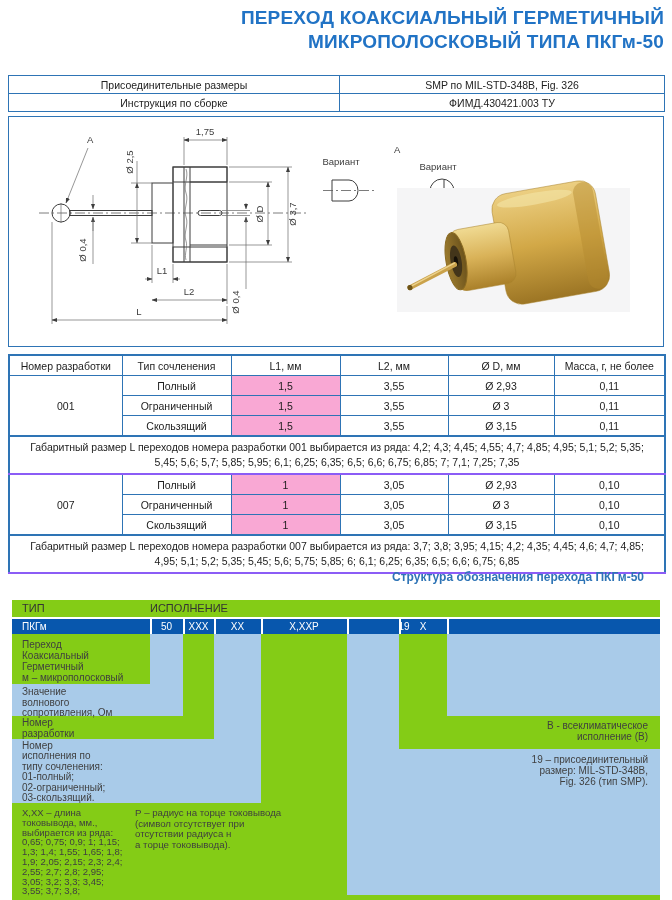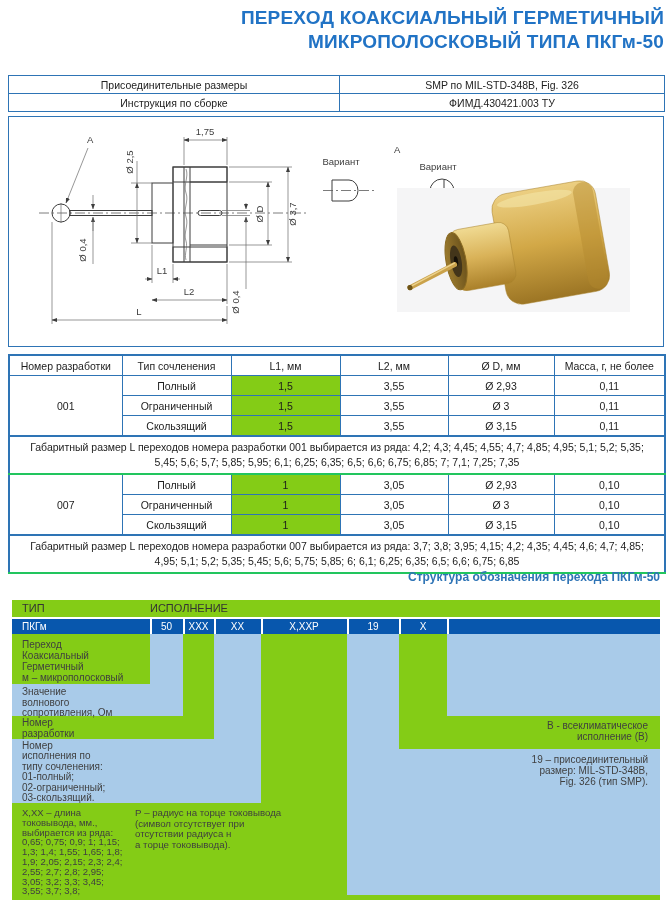--- a/index.html
+++ b/index.html
@@ -22,27 +22,27 @@
   .dim{font-size:9.5px;fill:#3d3d3d;}
   .ln{stroke:#3d3d3d;stroke-width:1;fill:none;}
   .thin{stroke:#6a6a6a;stroke-width:.7;fill:none;}
   .cl{stroke:#5a5a5a;stroke-width:.8;stroke-dasharray:10 3 2 3;fill:none;}
 
   
   table.spec{border-collapse:collapse;table-layout:fixed;width:656px;font-size:10.5px;}
   table.spec th,table.spec td{border:1px solid #2e74b5;text-align:center;padding:1px 3px;color:#1c1c1c;}
   table.spec th{font-weight:normal;height:17px;}
   table.spec td{height:17px;}
-  table.spec .tint{background:#84cc16;}
+  table.spec .tint{background:#f9a8d4;}
   table.spec td.note{height:32px;line-height:15px;padding:2px 10px;
-        border-top:2px solid #2e74b5;border-bottom:2px solid #22c55e;}
+        border-top:2px solid #2e74b5;border-bottom:2px solid #8b5cf6;}
   table.spec{border:2px solid #2e74b5;}
 
   
-  .structhead{top:570px;right:12px;font-size:12px;font-weight:bold;color:#2e74b6;}
+  .structhead{top:570px;right:28px;font-size:12px;font-weight:bold;color:#2e74b6;}
 
   
   .diagram{left:12px;top:600px;width:648px;height:361px;background:#84cc16;overflow:hidden;}
   .diagram .blue{position:absolute;background:#a9cbe9;}
   .diagram .bar{position:absolute;left:0;top:19px;width:648px;height:15px;background:#0857ad;}
   .bar .cell{position:absolute;top:0;height:15px;display:flex;align-items:center;justify-content:center;
              color:#fff;font-size:10px;}
   .bar .cell.first{justify-content:flex-start;padding-left:10px;box-sizing:border-box;}
   .bar .divider{position:absolute;top:0;width:2px;height:15px;background:#fff;}
   .dg-h{position:absolute;font-size:11px;color:#333;}
@@ -291,21 +291,21 @@
 
     <div class="dg-h" style="left:10px;top:2px;">ТИП</div>
     <div class="dg-h" style="left:138px;top:2px;width:297px;text-align:left;">ИСПОЛНЕНИЕ</div>
 
     <div class="bar">
       <div class="cell first" style="left:0;width:138px;">ПКГм</div>
       <div class="cell" style="left:138px;width:33px;">50</div>
       <div class="cell" style="left:171px;width:31px;">XXX</div>
       <div class="cell" style="left:202px;width:47px;">XX</div>
       <div class="cell" style="left:249px;width:86px;">X,XXP</div>
-      <div class="cell" style="left:335px;width:52px;">19</div>
+      <div class="cell" style="left:335px;width:52px;padding-left:31px;">19</div>
       <div class="cell" style="left:387px;width:48px;">X</div>
       <div class="divider" style="left:138px;"></div>
       <div class="divider" style="left:171px;"></div>
       <div class="divider" style="left:202px;"></div>
       <div class="divider" style="left:249px;"></div>
       <div class="divider" style="left:335px;"></div>
       <div class="divider" style="left:387px;"></div>
       <div class="divider" style="left:435px;"></div>
     </div>
     <div style="position:absolute;left:0;top:17px;width:648px;height:2px;background:#fff;"></div>

